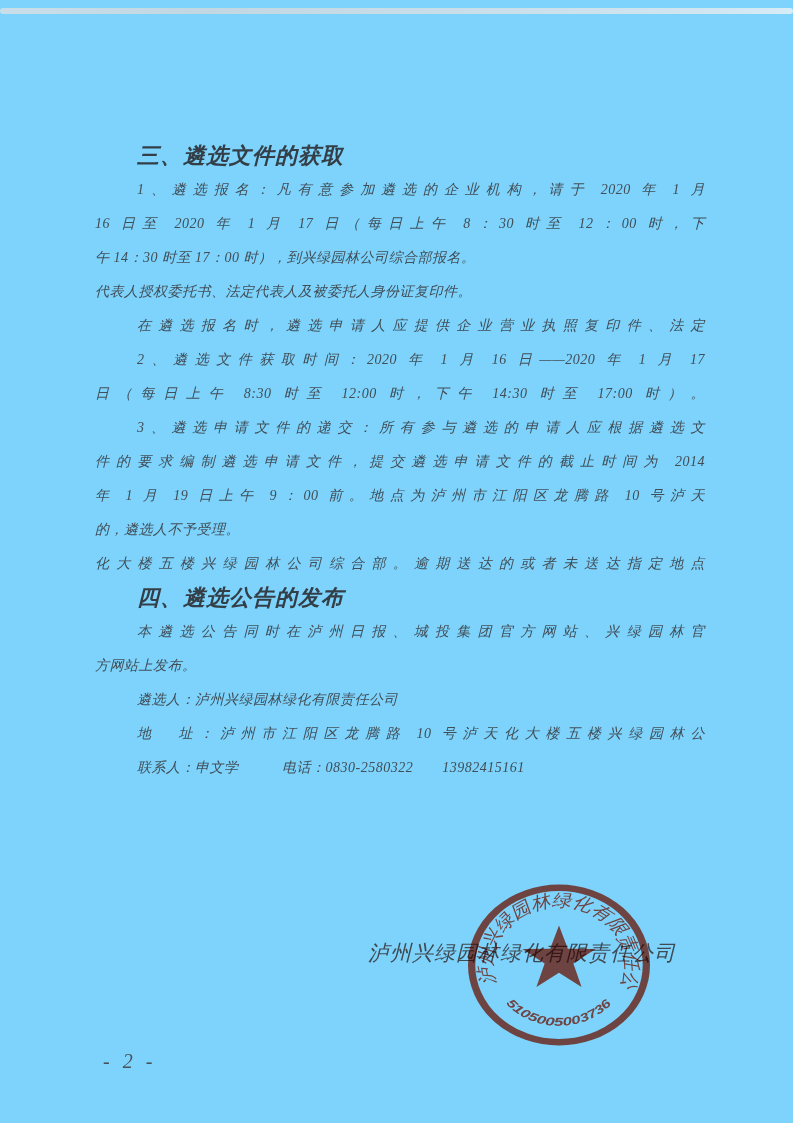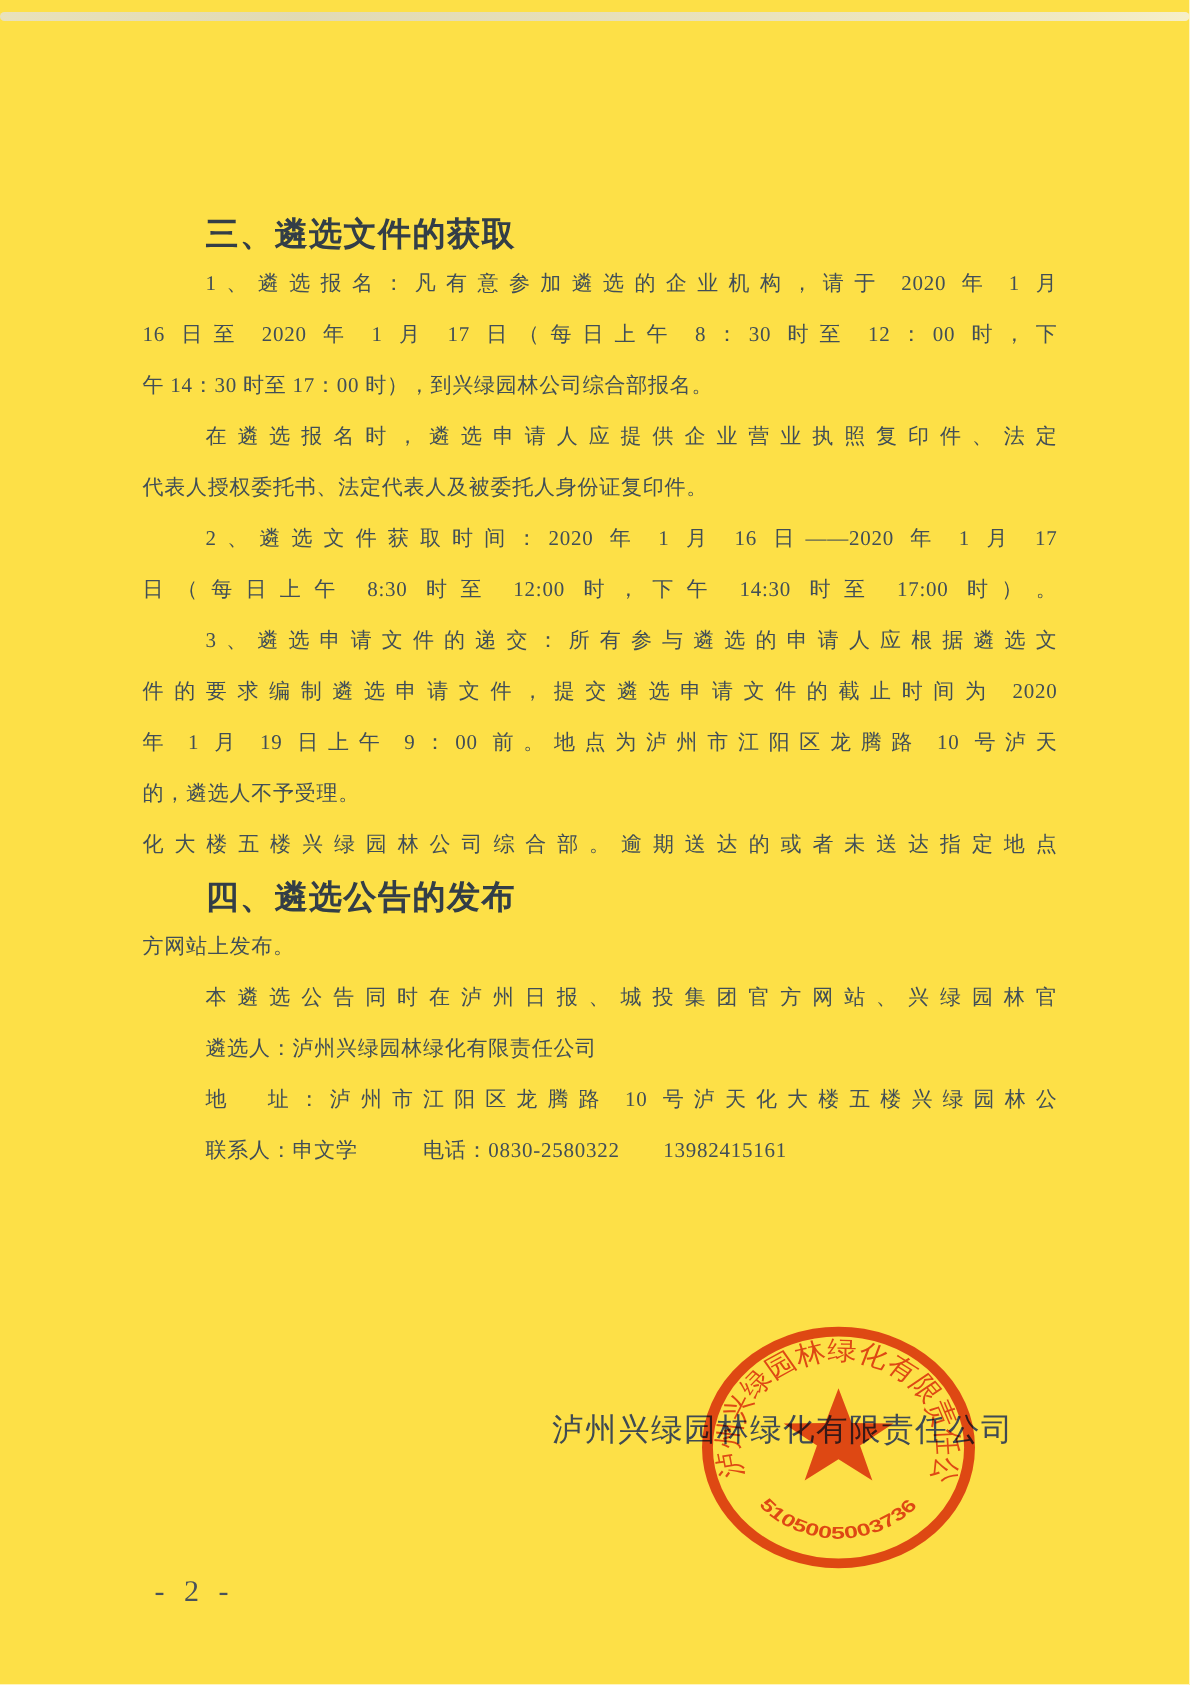--- a/index.html
+++ b/index.html
@@ -1,22 +1,23 @@
 <!DOCTYPE html>
 <html><head>
 <meta charset="utf-8">
 <style>
   html,body { margin:0; padding:0; background:#ffffff; }
   .page {
     position:relative;
     width:793px; height:1123px;
-    background:#fde047;
+    background:#7dd3fc;
     font-family:"Liberation Serif", serif;
     color:#414e57;
     overflow:hidden;
+    font-style:italic;
   }
   .scanline {
     position:absolute; top:8px; left:0; width:100%; height:6px;
     background:linear-gradient(90deg,#e2e2e2 0%,#d8d8d9 25%,#e2e2e3 60%,#ececec 90%,#f4f4f4 100%);
     opacity:.75; border-radius:3px;
   }
   .doc {
     position:absolute; left:95px; top:139px; width:610px;
   }
   .line {
@@ -51,32 +52,32 @@
 
 <div class="page">
 
   <div class="scanline"></div>
 
   <div class="doc">
     <div class="line heading">三、遴选文件的获取</div>
     <div class="line ind jfull">1、遴选报名：凡有意参加遴选的企业机构，请于 2020 年 1 月</div>
     <div class="line jfull">16 日至 2020 年 1 月 17 日（每日上午 8：30 时至 12：00 时，下</div>
     <div class="line">午 14：30 时至 17：00 时），到兴绿园林公司综合部报名。</div>
+    <div class="line">代表人授权委托书、法定代表人及被委托人身份证复印件。</div>
     <div class="line ind jfull">在遴选报名时，遴选申请人应提供企业营业执照复印件、法定</div>
-    <div class="line">代表人授权委托书、法定代表人及被委托人身份证复印件。</div>
     <div class="line ind jfull">2、遴选文件获取时间：2020 年 1 月 16 日——2020 年 1 月 17</div>
     <div class="line jfull">日（每日上午 8:30 时至 12:00 时，下午 14:30 时至 17:00 时）。</div>
     <div class="line ind jfull">3、遴选申请文件的递交：所有参与遴选的申请人应根据遴选文</div>
-    <div class="line jfull">件的要求编制遴选申请文件，提交遴选申请文件的截止时间为 2020</div>
+    <div class="line jfull">件的要求编制遴选申请文件，提交遴选申请文件的截止时间为 2014</div>
     <div class="line jfull">年 1 月 19 日上午 9：00 前。地点为泸州市江阳区龙腾路 10 号泸天</div>
     <div class="line">的，遴选人不予受理。</div>
     <div class="line jfull">化大楼五楼兴绿园林公司综合部。逾期送达的或者未送达指定地点</div>
     <div class="line heading">四、遴选公告的发布</div>
+    <div class="line ind jfull">本遴选公告同时在泸州日报、城投集团官方网站、兴绿园林官</div>
     <div class="line">方网站上发布。</div>
-    <div class="line ind jfull">本遴选公告同时在泸州日报、城投集团官方网站、兴绿园林官</div>
     <div class="line ind">遴选人：泸州兴绿园林绿化有限责任公司</div>
     <div class="line ind jfull">地　址：泸州市江阳区龙腾路 10 号泸天化大楼五楼兴绿园林公</div>
     <div class="line ind">联系人：申文学　　　电话：0830-2580322　　13982415161</div>
   </div>
 
   <div class="sig">
     <div class="company">泸州兴绿园林绿化有限责任公司</div>
   </div>
 
   <svg class="seal" width="200" height="200" viewBox="0 0 200 200">

